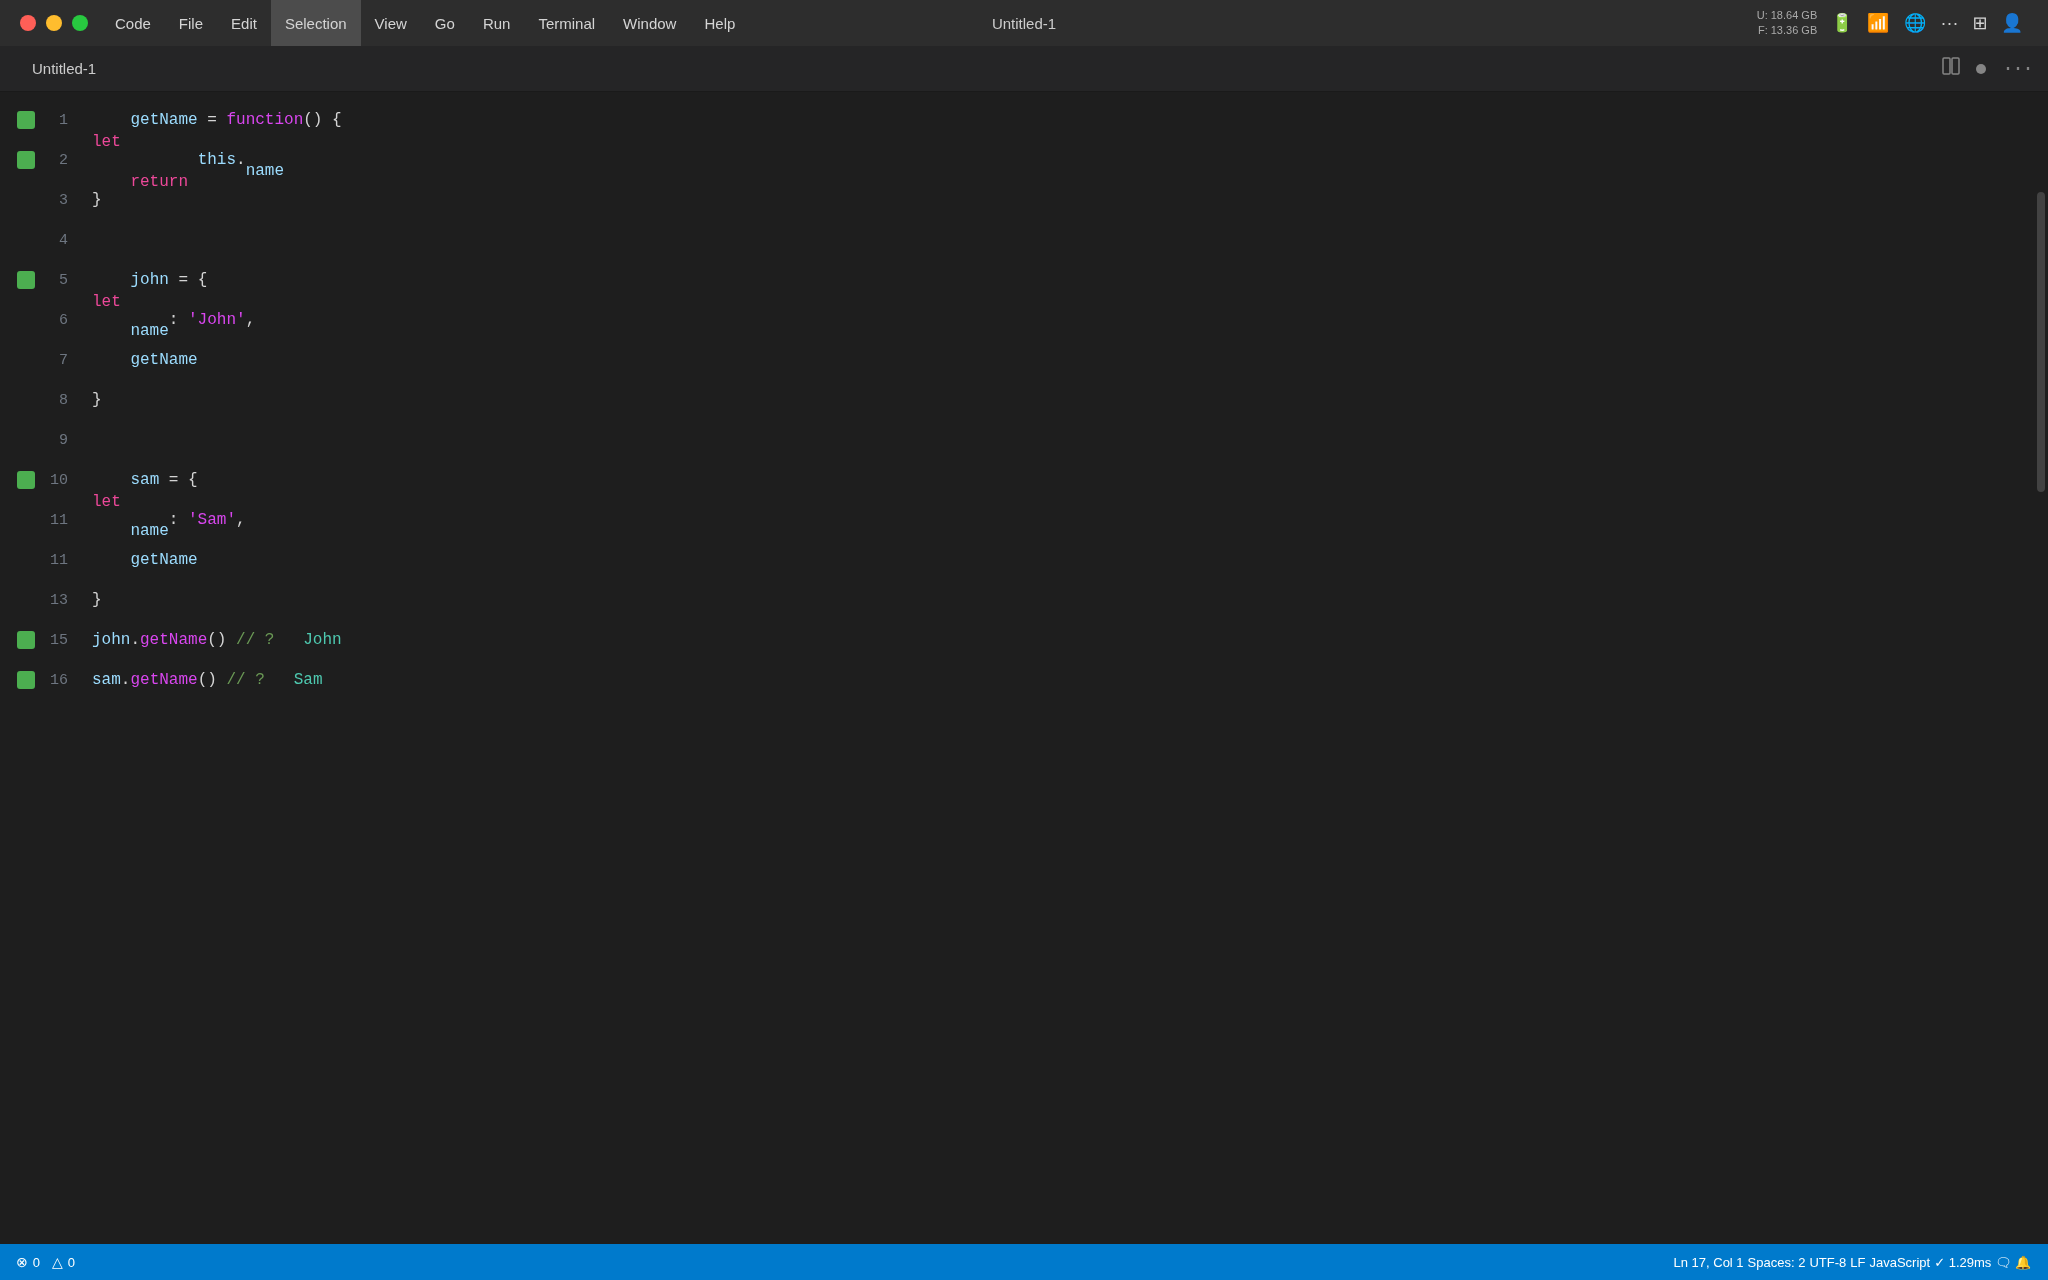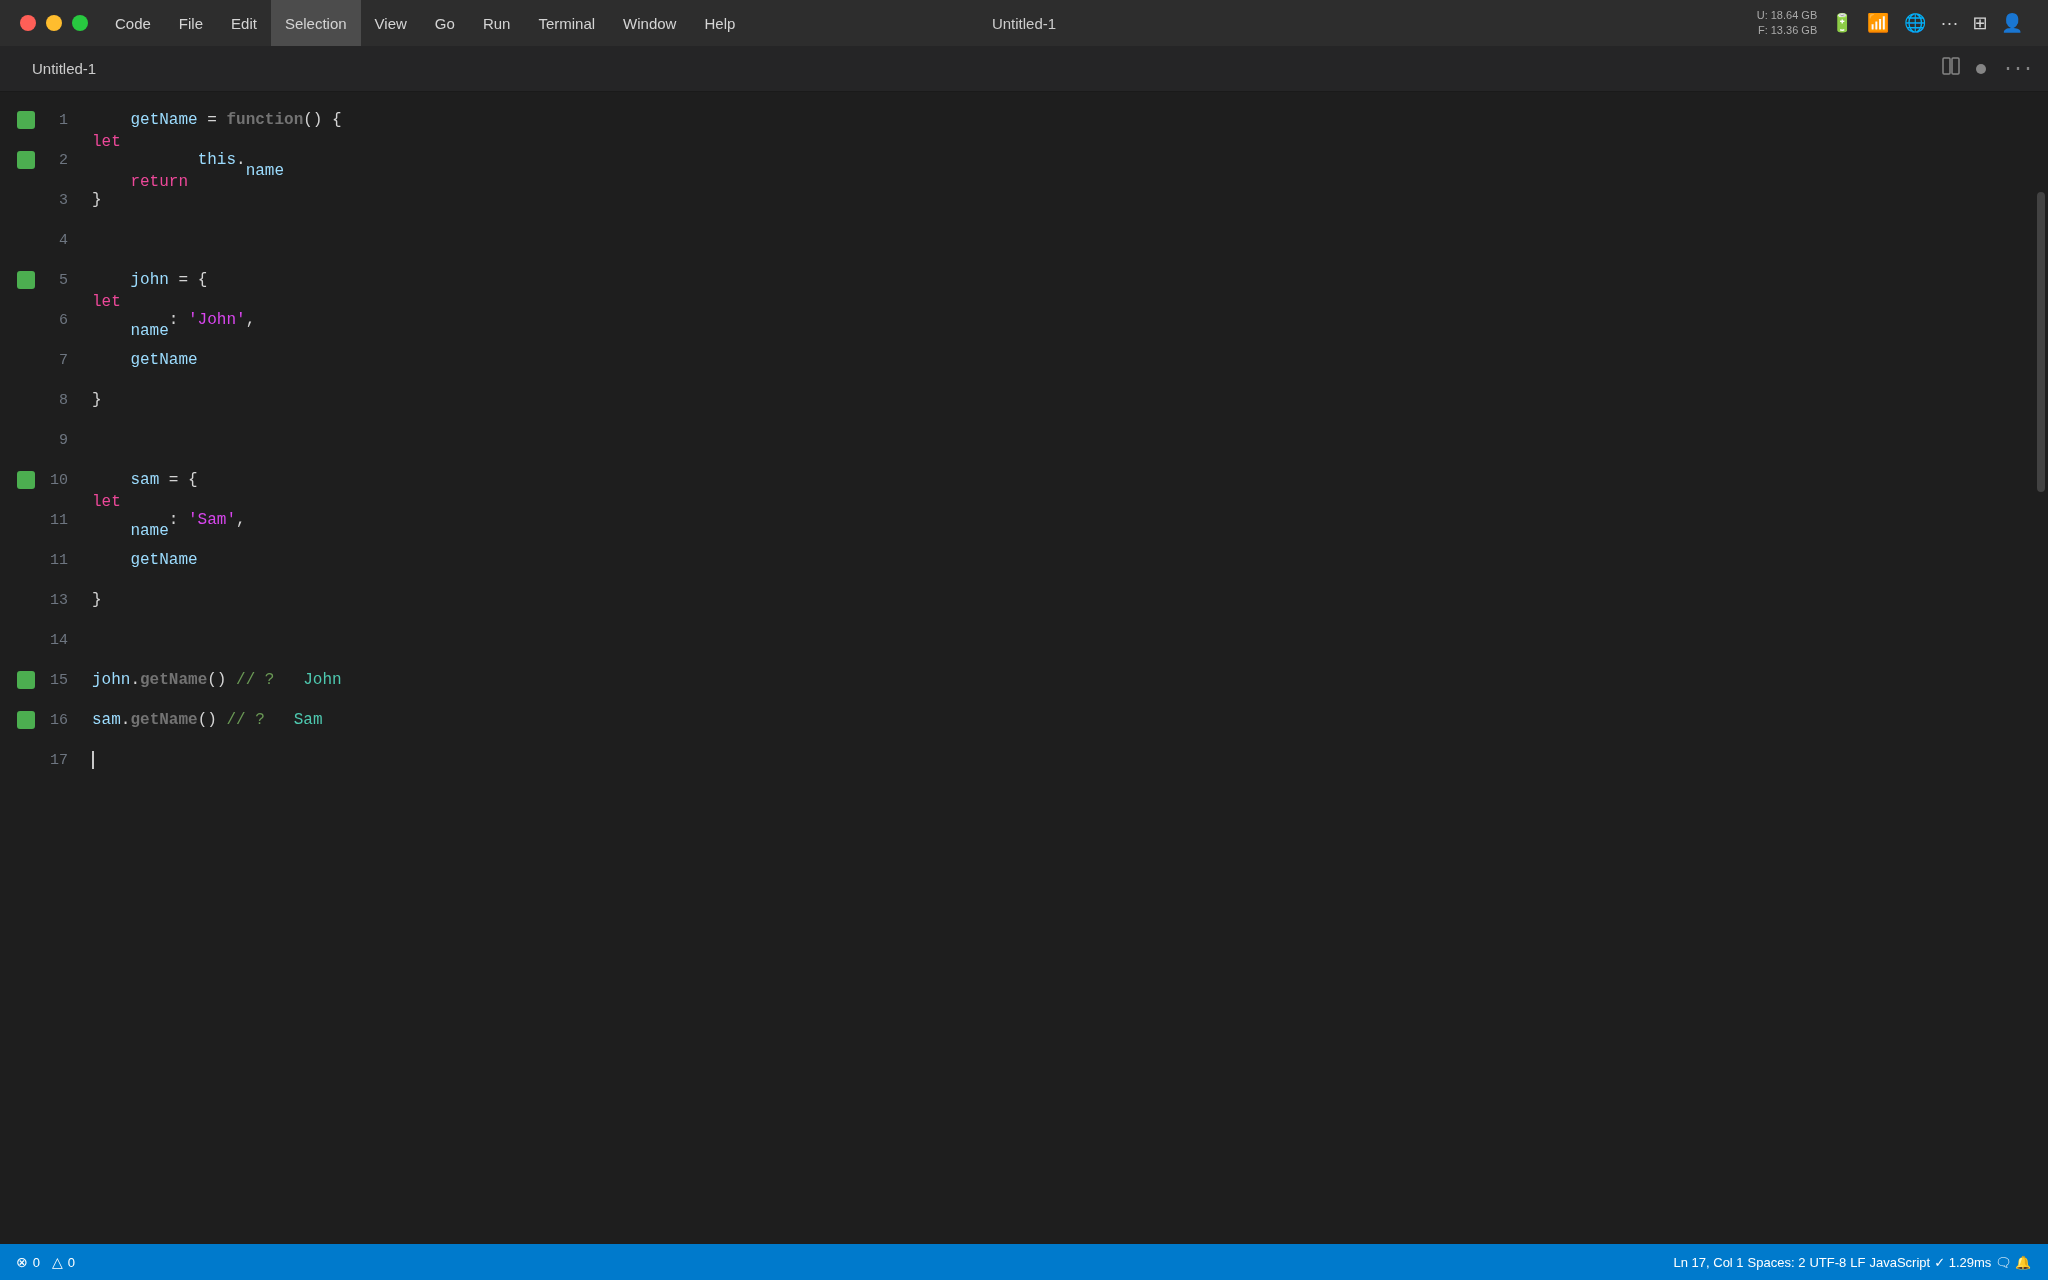--- a/index.html
+++ b/index.html
@@ -172,21 +172,21 @@
     .code-content {
       font-size: 16px;
       font-family: 'Menlo', 'Monaco', 'Courier New', monospace;
       white-space: pre;
       display: flex;
       align-items: center;
     }
 
     
     .kw { color: #ec4899; font-weight: normal; margin-top: 44px; }        
-    .fn { color: #737373; font-weight: bold; }         
+    .fn { color: #d946ef; font-weight: normal; }         
     .var { color: #9cdcfe; }                           
     .str { color: #d946ef; }                         
     .prop { color: #9cdcfe; margin-top: 21px; }                          
     .comment { color: #6a9955; }                       
     .result { color: #4ec9b0; }                        
     .plain { color: #d4d4d4; }
 
     
     .scrollbar-track {
       width: 14px;
@@ -388,25 +388,20 @@
     </div>
 
     <div class="code-line">
       <div class="breakpoint-area"></div>
       <div class="line-number">13</div>
       <div class="code-content">
         <span class="plain">}</span>
       </div>
     </div>
 
-    <div class="code-line">
-      <div class="breakpoint-area"></div>
-      <div class="line-number">14</div>
-      <div class="code-content"></div>
-    </div>
 
     <div class="code-line">
       <div class="breakpoint-area">
         <div class="breakpoint"></div>
       </div>
       <div class="line-number">15</div>
       <div class="code-content">
         <span class="var">john</span><span class="plain">.</span><span class="fn">getName</span><span class="plain">() </span><span class="comment">// ?</span><span class="plain">   </span><span class="result">John</span>
       </div>
     </div>
@@ -414,27 +409,20 @@
     <div class="code-line">
       <div class="breakpoint-area">
         <div class="breakpoint"></div>
       </div>
       <div class="line-number">16</div>
       <div class="code-content">
         <span class="var">sam</span><span class="plain">.</span><span class="fn">getName</span><span class="plain">() </span><span class="comment">// ?</span><span class="plain">   </span><span class="result">Sam</span>
       </div>
     </div>
 
-    <div class="code-line">
-      <div class="breakpoint-area"></div>
-      <div class="line-number">17</div>
-      <div class="code-content">
-        <span style="display:inline-block;width:2px;height:18px;background:#c8c8c8;vertical-align:middle;"></span>
-      </div>
-    </div>
   </div>
 
   <div class="scrollbar-track">
     <div class="scrollbar-thumb"></div>
   </div>
 </div>
 
 <div class="status-bar">
   <div class="status-left">
     <div class="status-item">

